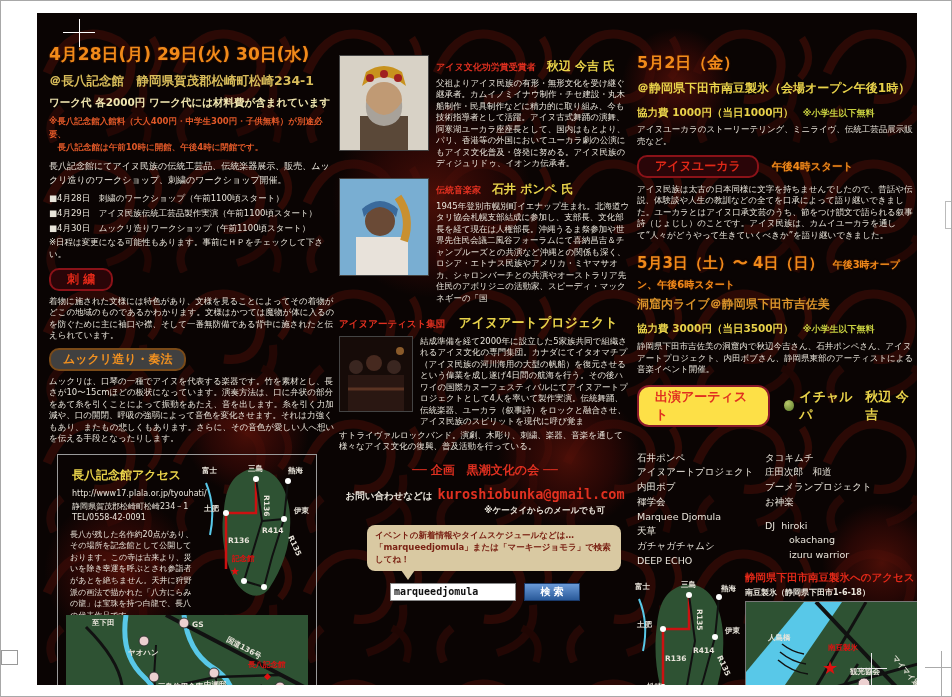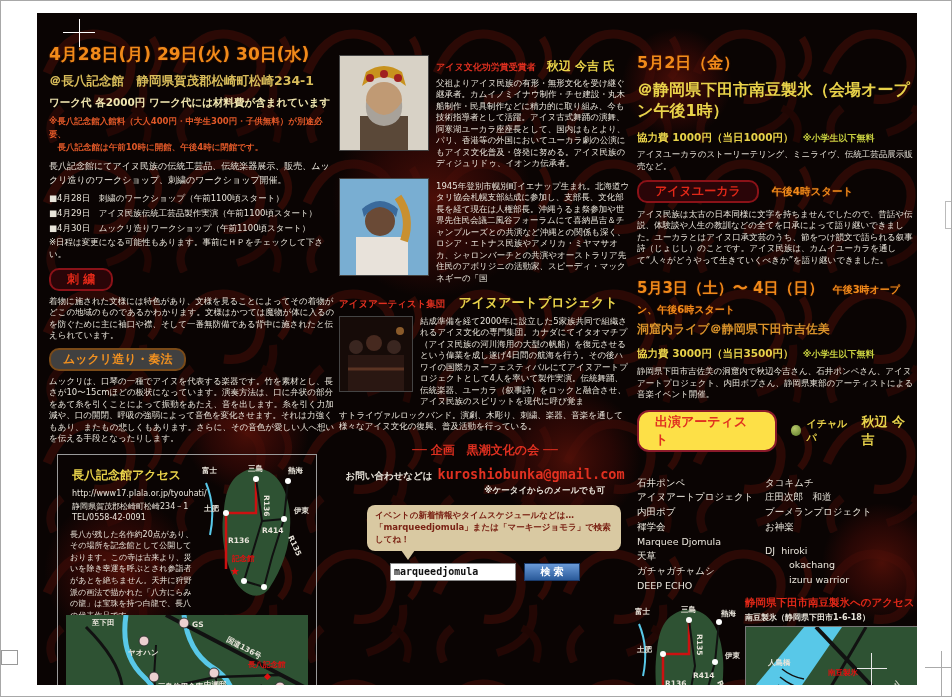--- a/index.html
+++ b/index.html
@@ -174,20 +174,22 @@
       <div style="margin-top:8px;">
         <div class="prow">
           <svg class="photo" width="88" height="96" viewBox="0 0 88 96">
             <rect width="88" height="96" fill="#79aed2"></rect>
             <rect x="16" y="58" width="52" height="38" fill="#e8e2da"></rect>
             <circle cx="40" cy="42" r="15" fill="#6a4a36"></circle>
             <path d="M24,38 q16,-20 32,0 l2,-8 q-18,-16 -36,0 Z" fill="#3a6a9c"></path>
             <path d="M58,18 q14,20 6,44" fill="none" stroke="#c89030" stroke-width="8"></path>
           </svg>
           <div>
+            <div><span class="t-red" style="font-size:9px;">伝統音楽家</span>
+                 <span class="t-yellow" style="font-size:12px;margin-left:6px;">石井 ポンペ 氏</span></div>
             <div class="t-white small" style="margin-top:3px;">1945年登別市幌別町イエナップ生まれ。北海道ウタリ協会札幌支部結成に参加し、支部長、文化部長を経て現在は人権部長。沖縄うるま祭参加や世界先住民会議二風谷フォーラムにて喜納昌吉＆チャンプルーズとの共演など沖縄との関係も深く、ロシア・エトナス民族やアメリカ・ミヤマサオカ、シャロンバーチとの共演やオーストラリア先住民のアボリジニの活動家、スピーディ・マックネギーの「国</div>
           </div>
         </div>
       </div>
 
       <div style="margin-top:8px;">
         <div><span class="t-red" style="font-size:9.5px;">アイヌアーティスト集団</span>
              <span class="t-yellow" style="font-size:13px;margin-left:8px;">アイヌアートプロジェクト</span></div>
         <div class="prow" style="margin-top:4px;">
           <svg class="photo" width="72" height="74" viewBox="0 0 72 74">
@@ -220,21 +222,21 @@
 
       <div style="display:flex;justify-content:center;gap:8px;margin-top:12px;">
         <input style="width: 118px; height: 16px; border: 1px solid rgb(136, 136, 136); background: rgb(255, 255, 255); color: rgb(17, 17, 17); font-family: &quot;DejaVu Sans Mono&quot;, monospace; font-size: 10px; font-weight: bold; padding: 0px 3px;" value="marqueedjomula">
         <button style="width:56px;height:18px;border:1px solid #1a3a6a;background:linear-gradient(#6a9ad8,#2a5a9a);color:#fff;font-size:10px;font-weight:bold;padding:0;">検 索</button>
       </div>
 
     </div>
 
     <div class="col" style="left:600px;top:40px;width:280px;">
       <div class="t-orange" style="font-size:16px;">5月2日（金）</div>
-      <div class="t-yellow" style="font-size:16px;margin-top:6px;">＠静岡県下田市南豆製氷（会場オープン午後1時）</div>
+      <div class="t-yellow" style="font-size:12px;margin-top:6px;">＠静岡県下田市南豆製氷（会場オープン午後1時）</div>
       <div style="margin-top:4px;">
         <span class="t-yellow" style="font-size:10.5px;">協力費 1000円（当日1000円）</span>
         <span style="color:#c8d040;font-size:9px;font-weight:bold;margin-left:4px;">※小学生以下無料</span>
       </div>
       <div class="t-white" style="font-size:8.5px;margin-top:4px;">アイヌユーカラのストーリーテリング、ミニライヴ、伝統工芸品展示販売など。</div>
       <div style="margin-top:7px;">
         <span class="badge-red">アイヌユーカラ</span>
         <span class="t-orange" style="font-size:10.5px;margin-left:8px;">午後4時スタート</span>
       </div>
       <div class="t-white small" style="margin-top:6px;">アイヌ民族は太古の日本同様に文字を持ちませんでしたので、昔話や伝説、体験談や人生の教訓などの全てを口承によって語り継いできました。ユーカラとはアイヌ口承文芸のうち、節をつけ韻文で語られる叙事詩（じょじし）のことです。アイヌ民族は、カムイユーカラを通して“人々がどうやって生きていくべきか”を語り継いできました。</div>
@@ -247,21 +249,21 @@
       <div style="margin-top:4px;">
         <span class="t-yellow" style="font-size:10.5px;">協力費 3000円（当日3500円）</span>
         <span style="color:#c8d040;font-size:9px;font-weight:bold;margin-left:4px;">※小学生以下無料</span>
       </div>
       <div class="t-white small" style="margin-top:5px;">静岡県下田市吉佐美の洞窟内で秋辺今吉さん、石井ポンペさん、アイヌアートプロジェクト、内田ボブさん、静岡県東部のアーティストによる音楽イベント開催。</div>
 
       <div style="display:flex;align-items:center;gap:14px;margin-top:9px;">
         <span class="badge-maroon">出演アーティスト</span>
         <span style="display:inline-flex;align-items:center;gap:5px;">
           <span style="width:11px;height:11px;border-radius:50%;background:radial-gradient(circle at 35% 30%,#b8c86a,#5a7a28);"></span>
-          <span class="t-yellow" style="font-size:10px;">イチャルパ</span>
+          <span class="t-yellow" style="font-size:13px;">イチャルパ</span>
           <span class="t-yellow" style="font-size:13px;">秋辺 今吉</span>
         </span>
       </div>
 
       <div style="display:flex;margin-top:24px;">
         <div style="width:128px;color:#e8e4da;font-size:9.5px;line-height:1.55;">
           <div>石井ポンペ</div>
           <div>アイヌアートプロジェクト</div>
           <div>内田ボブ</div>
           <div>褌学会</div>

